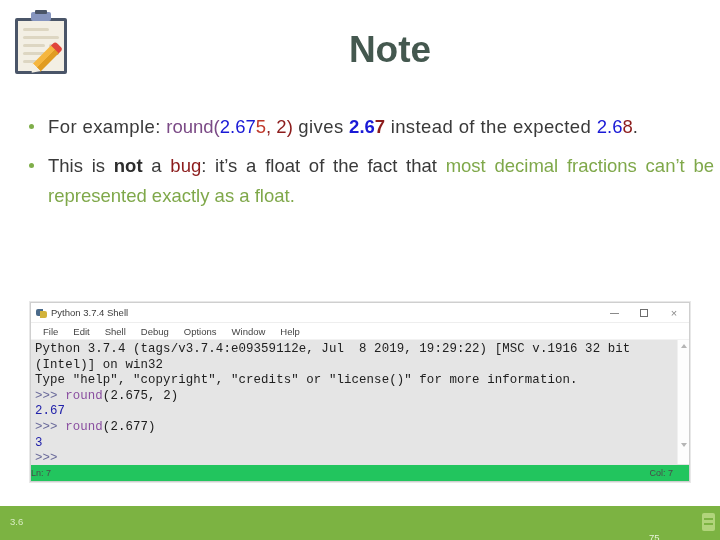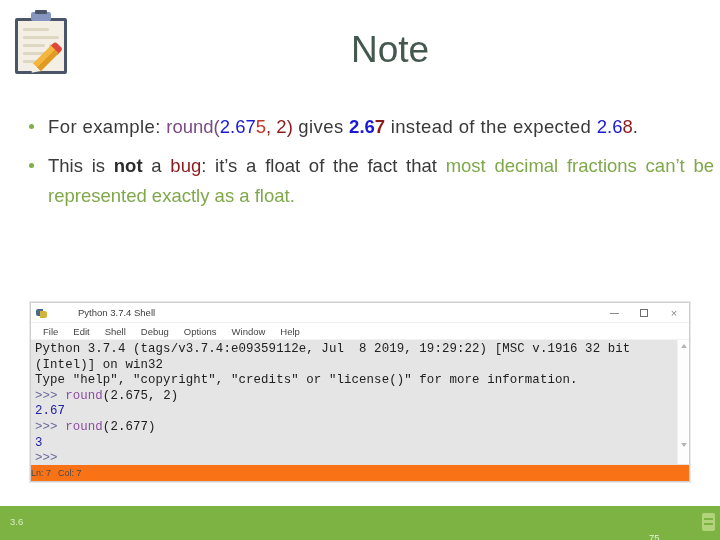--- a/index.html
+++ b/index.html
@@ -86,21 +86,21 @@
   
   .slide-title {
     position: absolute;
     left: 90px;
     top: 30px;
     width: 600px;
     text-align: center;
     font-size: 37px;
     line-height: 1.1;
     color: #44584f;
-    font-weight: 400;
+    font-weight: 700;
     letter-spacing: 0px;
   }
 
   
   .bullets {
     position: absolute;
     left: 14px;
     top: 112px;
     width: 700px;
   }
@@ -150,21 +150,20 @@
     overflow: hidden;
   }
   .shell-titlebar {
     position: relative;
     height: 20px;
     background: #ffffff;
     border-bottom: 1px solid #eee;
     display: flex;
     align-items: center;
     padding-left: 5px;
-    gap: 27px;
   }
   .shell-appicon {
     width: 11px; height: 11px;
     margin-right: 4px;
     position: relative;
     flex: 0 0 auto;
   }
   .shell-appicon .s1 {
     position: absolute; left:0; top:2px;
     width: 7px; height: 7px;
@@ -253,25 +252,25 @@
     border-left: 3px solid transparent;
     border-right: 3px solid transparent;
   }
   .shell-scrollbar-v .arrow-up { top: 4px; border-bottom: 4px solid #b5b5b5; }
   .shell-scrollbar-v .arrow-dn { bottom: 20px; border-top: 4px solid #b5b5b5; }
 
   .shell-statusbar {
     position: absolute;
     left: 0; right: 0; bottom: 0;
     height: 17px;
-    background: #f97316;
+    background: #22c55e;
     border-top: 1px solid #e4e4e4;
     display: flex;
     align-items: center;
-    justify-content: flex-start;
+    justify-content: space-between;
     padding-right: 16px;
     font-family: "Liberation Sans", sans-serif;
     font-size: 9px;
     color: #4a4a4a;
     gap: 7px;
   }
 
   
   .footer-bar {
     position: absolute;

